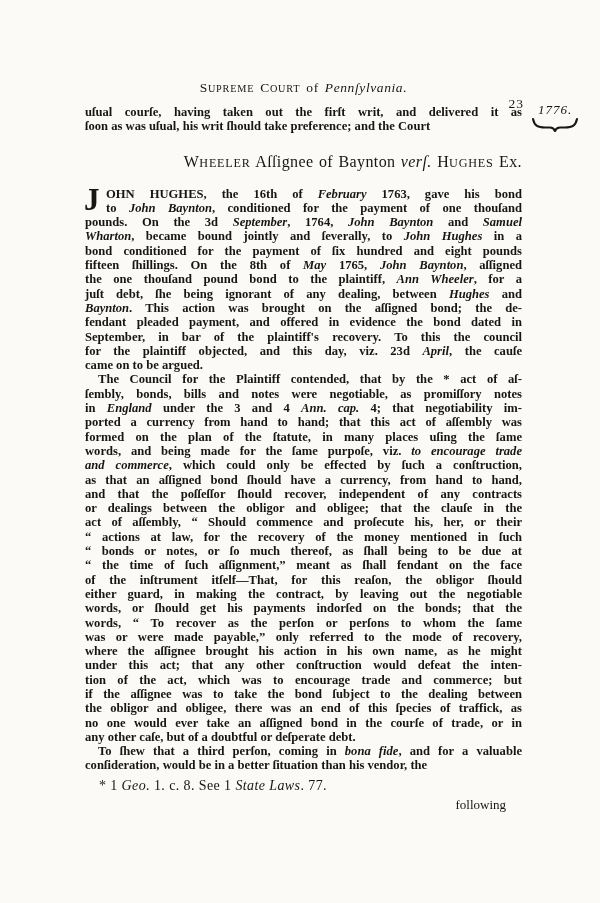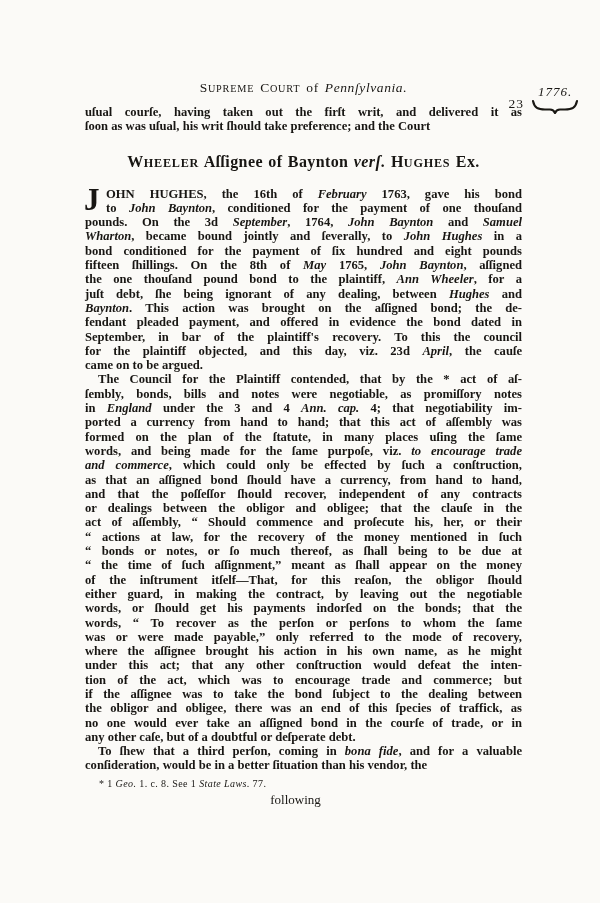--- a/index.html
+++ b/index.html
@@ -26,21 +26,21 @@
     word-spacing:2px;
     height:17px;
   }
   .pagenum{
     position:absolute;right:-2px;top:16px;
     letter-spacing:1px;
   }
   
   .margin-year{
     position:absolute;
-    top:84px;left:528px;
+    top:102px;left:528px;
     width:54px;
     text-align:center;
     font-size:13px;
   }
   .margin-year .yr{font-style:italic;letter-spacing:1px;}
   .margin-year svg{display:block;margin:0 auto;margin-top:-1px;}
   
   .para{
     font-size:12.6px;
     line-height:14.3px;
@@ -48,49 +48,49 @@
   }
   .line{
     text-align:justify;
     text-align-last:justify;
     white-space:normal;
   }
   .line:last-child{text-align-last:left;}
   .p0{margin-top:8px;}
   .case-title{
     margin:19px 0 0 0;
-    font-weight:bold;
+    font-weight:normal;
     font-size:16px;
-    text-align:center;
+    text-align:right;
     letter-spacing:.4px;
     word-spacing:1px;
     height:20px;
   }
   .p1{position:relative;margin-top:14px;}
   .dropcap{
     position:absolute;
     left:-1px;top:-2px;
     font-size:31px;
     line-height:30px;
   }
   .p1 .lines .line:nth-child(-n+2){padding-left:21px;}
   .indent .line:first-child{padding-left:13px;}
   .it{font-style:italic;}
   .sc{font-size:.76em;letter-spacing:.8px;}
   .footnote{
     margin-top:5px;
     padding-left:14px;
-    font-size:10px;
+    font-size:14px;
     font-style:normal;
     letter-spacing:.4px;
   }
   .catchword{
     margin-top:3px;
     padding-right:16px;
-    text-align:center;
+    text-align:right;
     font-size:13px;
   }
 </style>
 </head>
 <body>
 
 <div class="sheet">
 
   <div class="margin-year">
     <span class="yr">1776.</span>
@@ -139,21 +139,21 @@
         <div class="line"><span>ported a currency from hand to hand; that this act of aſſembly was</span></div>
         <div class="line"><span>formed on the plan of the ſtatute, in many places uſing the ſame</span></div>
         <div class="line"><span>words, and being made for the ſame purpoſe, viz. </span><span class="it">to encourage trade</span></div>
         <div class="line"><span class="it">and commerce</span><span>, which could only be effected by ſuch a conſtruction,</span></div>
         <div class="line"><span>as that an aſſigned bond ſhould have a currency, from hand to hand,</span></div>
         <div class="line"><span>and that the poſſeſſor ſhould recover, independent of any contracts</span></div>
         <div class="line"><span>or dealings between the obligor and obligee; that the clauſe in the</span></div>
         <div class="line"><span>act of aſſembly, “ Should commence and proſecute his, her, or their</span></div>
         <div class="line"><span>“ actions at law, for the recovery of the money mentioned in ſuch</span></div>
         <div class="line"><span>“ bonds or notes, or ſo much thereof, as ſhall being to be due at</span></div>
-        <div class="line"><span>“ the time of ſuch aſſignment,” meant as ſhall appear on the money</span></div>
+        <div class="line"><span>“ the time of ſuch aſſignment,” meant as ſhall fendant on the face</span></div>
         <div class="line"><span>of the inſtrument itſelf—That, for this reaſon, the obligor ſhould</span></div>
         <div class="line"><span>either guard, in making the contract, by leaving out the negotiable</span></div>
         <div class="line"><span>words, or ſhould get his payments indorſed on the bonds; that the</span></div>
         <div class="line"><span>words, “ To recover as the perſon or perſons to whom the ſame</span></div>
         <div class="line"><span>was or were made payable,” only referred to the mode of recovery,</span></div>
         <div class="line"><span>where the aſſignee brought his action in his own name, as he might</span></div>
         <div class="line"><span>under this act; that any other conſtruction would defeat the inten-</span></div>
         <div class="line"><span>tion of the act, which was to encourage trade and commerce; but</span></div>
         <div class="line"><span>if the aſſignee was to take the bond ſubject to the dealing between</span></div>
         <div class="line"><span>the obligor and obligee, there was an end of this ſpecies of traffick, as</span></div>

